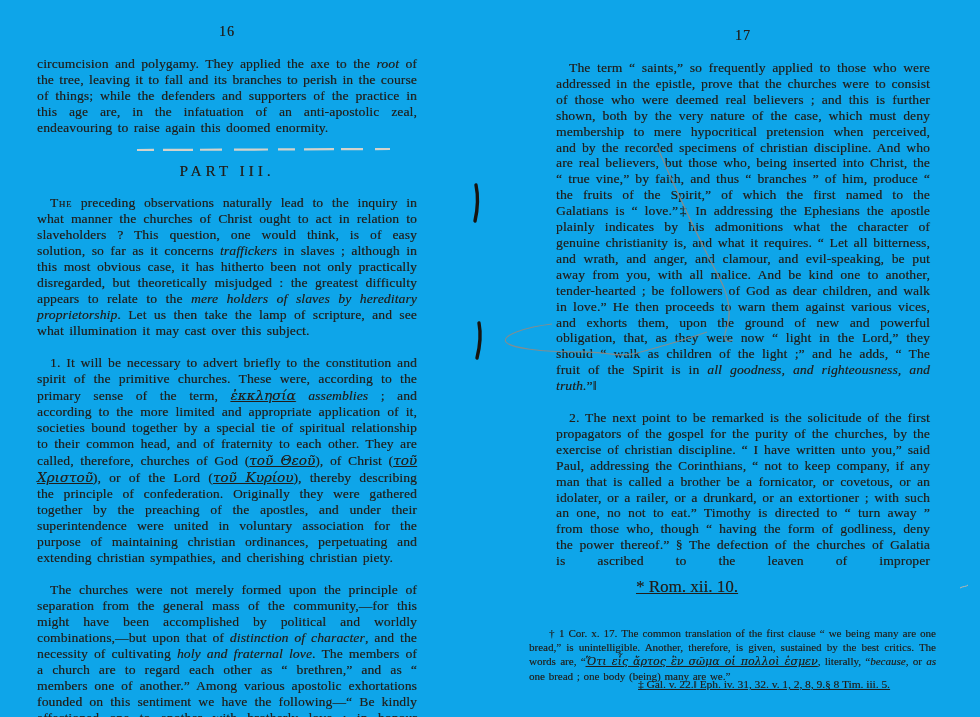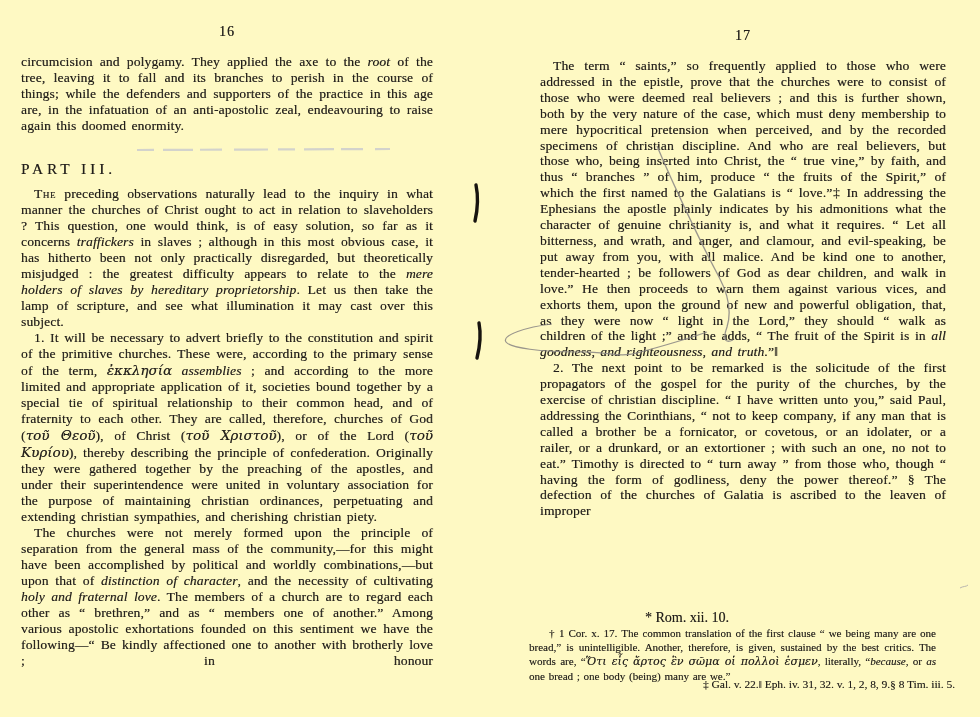--- a/index.html
+++ b/index.html
@@ -1,84 +1,87 @@
 <!DOCTYPE html>
 <html><head>
 <meta charset="utf-8">
 <style>
   html, body { margin: 0; padding: 0; background: #ffffff; }
   .scan {
     position: relative;
     width: 980px;
     height: 717px;
-    background: #fef9c3;
+    background: #0ea5e9;
     overflow: hidden;
     font-family: "Liberation Serif", serif;
     color: #211e1a;
     -webkit-font-smoothing: antialiased;
   }
   .page { position: absolute; }
   .page-left  { left: 21px;  top: 24px; width: 412px; }
   .page-right { left: 540px; top: 28px; width: 406px; }
   .pageno {
     text-align: center;
     font-size: 14px;
     letter-spacing: 1px;
     margin-bottom: 14px;
     text-shadow: 0.3px 0 0 rgba(32,29,26,0.65);
   }
   .para {
-    margin: 0;
+    margin: 16px;
     text-align: justify;
     font-size: 13.5px;
     word-spacing: 1.8px;
     letter-spacing: 0.15px;
     text-shadow: 0.3px 0 0 rgba(32,29,26,0.55);
   }
   .page-left  .para { line-height: 16px; }
   .page-right .para { line-height: 15.9px; }
   .indent { text-indent: 13px; }
   .last-just { text-align-last: justify; }
   .it { font-style: italic; }
-  .gk { font-family: "DejaVu Serif", serif; font-style: italic; letter-spacing: 0; }
+  .gk { font-family: "DejaVu Serif", serif; font-style: italic; letter-spacing: 0; text-decoration: underline; }
   .sc { font-variant: small-caps; letter-spacing: 0.6px; }
   .part-heading {
+    text-align: center;
     font-weight: normal;
     font-size: 15.2px;
     line-height: 17px;
     letter-spacing: 4px;
     margin: 26px 0 9px 0;
     text-shadow: 0.3px 0 0 rgba(32,29,26,0.6);
   }
   .fn-star {
     position: absolute;
-    left: 552px; top: 610px; width: 270px;
+    left: 552px; top: 577px; width: 270px;
     text-align: center;
-    font-size: 14px;
+    font-size: 17px;
     text-shadow: 0.2px 0 0 rgba(32,29,26,0.55);
+    text-decoration: underline;
   }
   .fn-dagger {
     position: absolute;
     left: 529px; top: 626px; width: 407px;
     font-size: 11px;
     line-height: 14px;
     text-align: justify;
     text-indent: 20px;
     word-spacing: 1px;
     text-shadow: 0.2px 0 0 rgba(32,29,26,0.5);
   }
   .fn-row {
     position: absolute;
     left: 551px; top: 678px; width: 404px;
     display: flex;
-    justify-content: flex-end;
+    justify-content: center;
     padding-left: 22px;
     box-sizing: border-box;
     font-size: 11.4px;
     text-shadow: 0.2px 0 0 rgba(32,29,26,0.5);
+    text-decoration: underline;
   }
   .marks-overlay {
     position: absolute;
     left: 0; top: 0;
     pointer-events: none;
   }
 </style>
 </head>
 <body>
 

